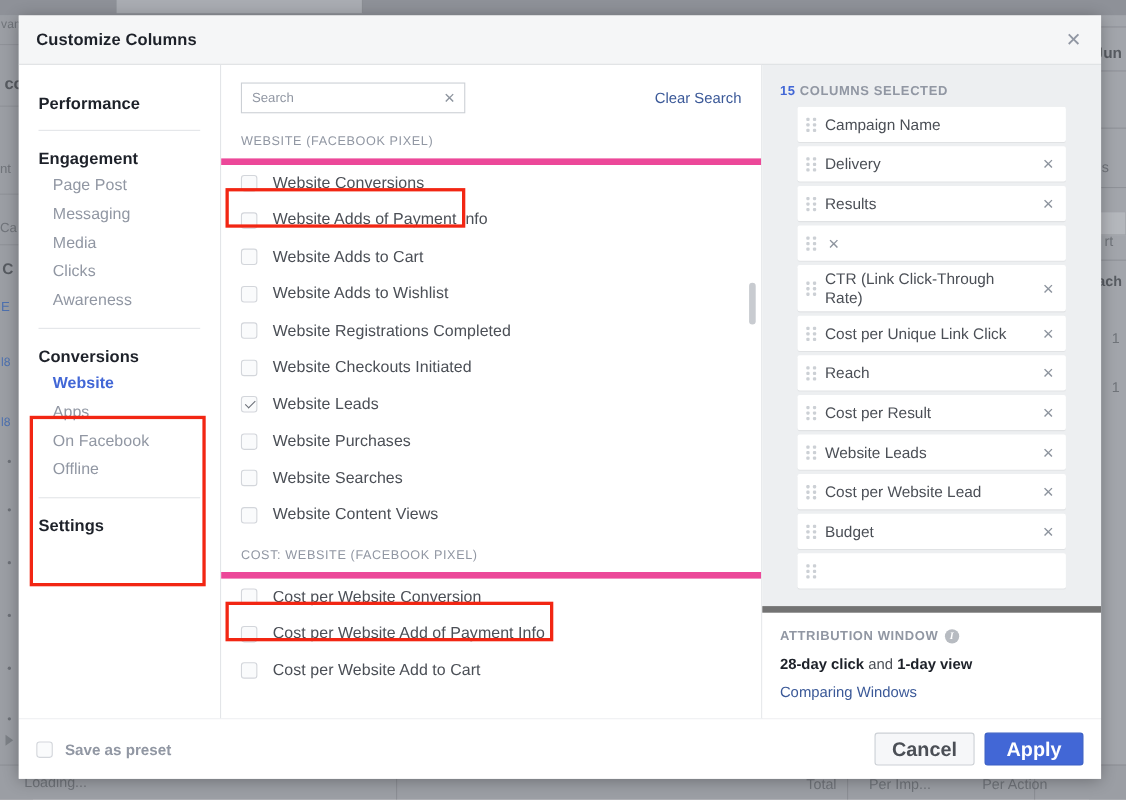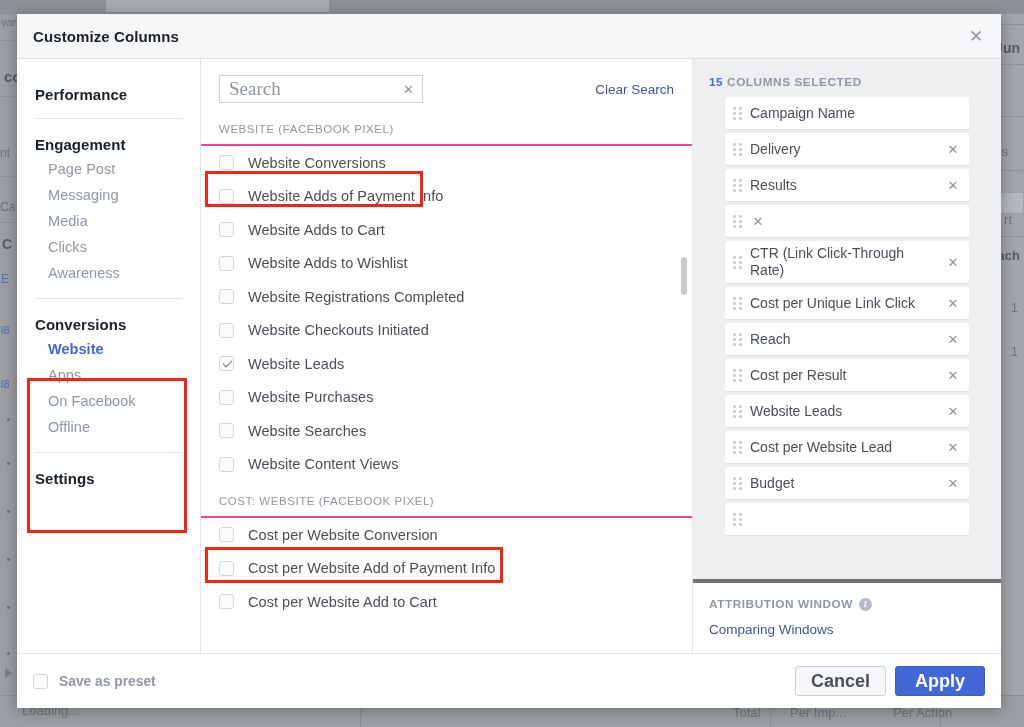--- a/index.html
+++ b/index.html
@@ -162,22 +162,22 @@
   }
   .search-wrap {
     position: relative;
     width: 204px; height: 28px;
     border: 1px solid #ccd0d5;
     background: #fff;
     display: flex; align-items: center;
   }
   .search-wrap input {
     border: none; outline: none;
-    font-size: 19px; color: #4b4f56;
-    font-family: Liberation Serif, serif;
+    font-size: 12px; color: #4b4f56;
+    font-family: Liberation Sans, sans-serif;
     width: 100%;
     padding: 0 26px 0 9px;
     background: transparent;
   }
   .search-wrap input::placeholder { color: #9197a3; }
   .search-clear {
     position: absolute; right: 8px; top: 50%; transform: translateY(-50%);
     color: #8d949e; font-size: 13px; cursor: pointer;
     background: none; border: none; padding: 0; line-height: 1;
     font-family: "Liberation Sans", sans-serif;
@@ -194,21 +194,21 @@
   }
   .section-head {
     font-size: 11.5px; color: #9197a3;
     letter-spacing: .55px;
     text-transform: uppercase;
     padding: 8px 18px 9px 18px;
     border-bottom: 1px solid #e3e5e8;
     margin: 0 0 0 0;
     position: relative;
   }
-  .section-head.boxed { border-bottom: 2px solid #ec4899; }
+  .section-head.boxed { border-bottom: 6px solid #ec4899; }
   .sec-hl {
     position: absolute;
     border: 3px solid #f22613;
     pointer-events: none;
   }
   .opt-row {
     display: flex; align-items: center;
     padding: 0 18px;
     height: 33.5px;
     cursor: pointer;
@@ -301,21 +301,21 @@
     flex: 0 0 16px;
     text-align: center;
     color: #8d949e; font-size: 13px;
     cursor: pointer; line-height: 1;
     background: none; border: none; padding: 0;
     font-family: "Liberation Sans", sans-serif;
   }
   .attribution {
     flex: 0 0 auto;
     background: #fff;
-    border-top: 4px solid #737373;
+    border-top: 6px solid #737373;
     padding: 14px 16px 16px 16px;
   }
   .attr-head {
     font-size: 11.8px; letter-spacing: .55px; color: #9197a3;
     text-transform: uppercase; font-weight: bold;
     display: flex; align-items: center; gap: 6px;
     margin-bottom: 11px;
   }
   .info-icon {
     width: 13px; height: 13px; border-radius: 50%;
@@ -699,20 +699,23 @@
             <span class="chip-label"></span>
           </div>
 
         </div>
 
         <div class="attribution">
           <div class="attr-head">
             <span>ATTRIBUTION WINDOW</span>
             <span class="info-icon">i</span>
           </div>
+          <div class="attr-value">
+            <b>28-day click</b><span> and </span><b>1-day view</b>
+          </div>
           <div class="attr-link">Comparing Windows</div>
         </div>
       </div>
 
     </div>
 
     <div class="modal-footer">
       <div class="preset">
         <span class="cb"></span>
         <span class="preset-label">Save as preset</span>

